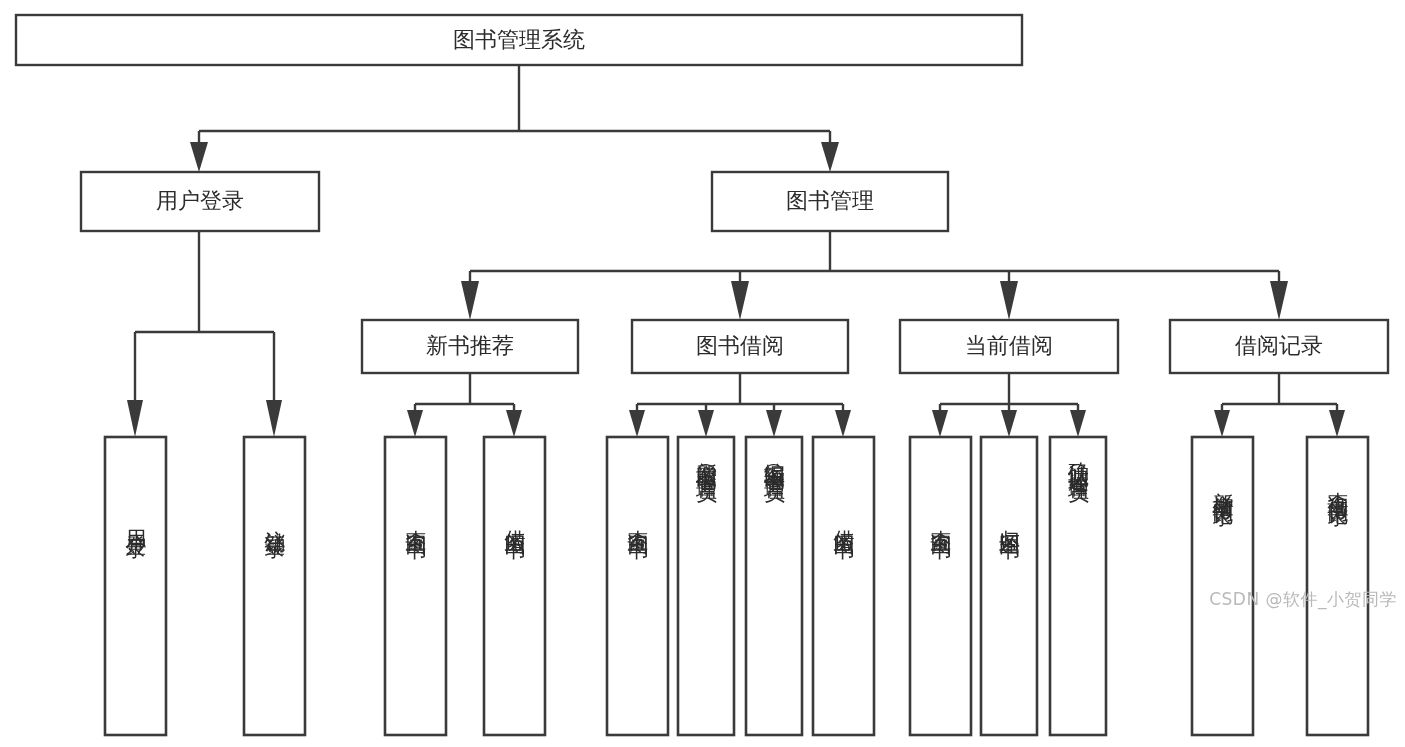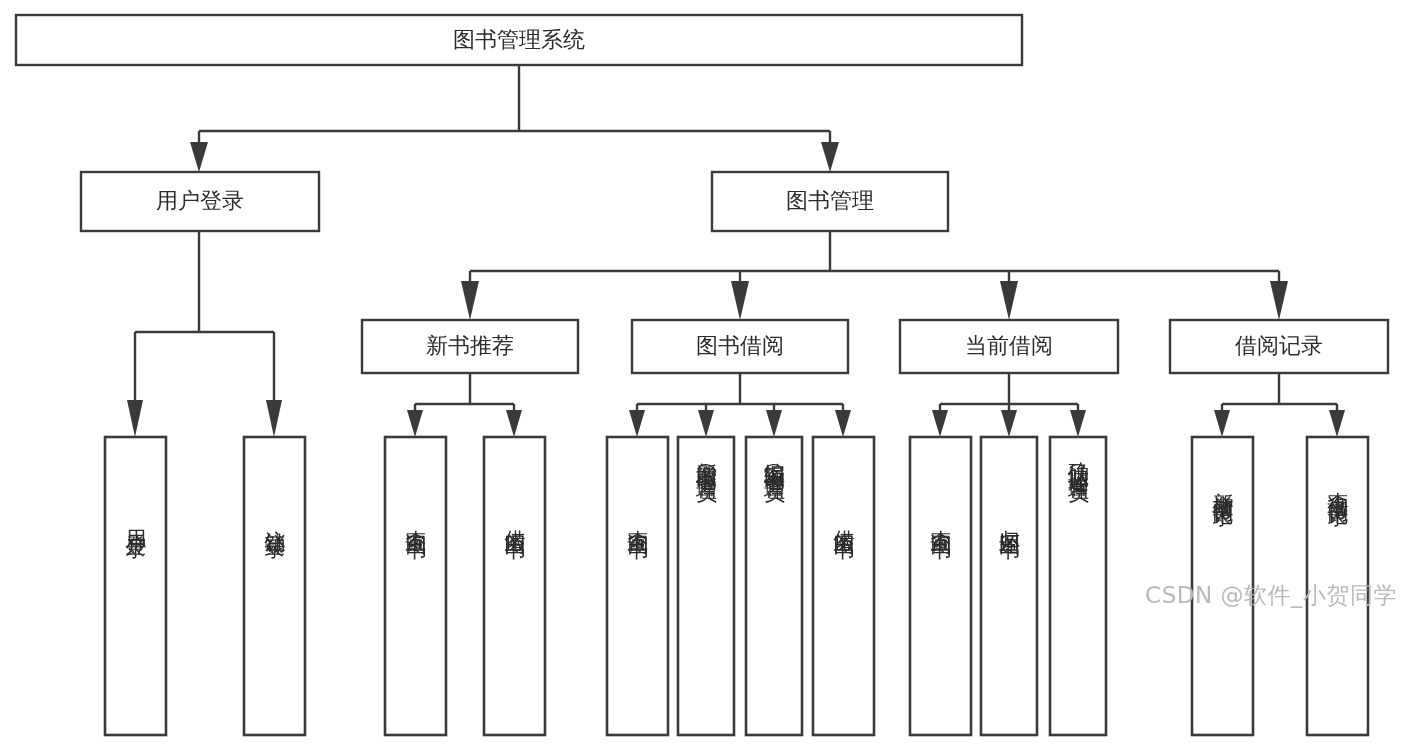--- a/index.html
+++ b/index.html
@@ -71,21 +71,21 @@
     line-height: 1.0;
     letter-spacing: 3px;
     color: #2b2b2b;
     white-space: nowrap;
   }
   .watermark {
     position: absolute;
     right: 8px;
     bottom: 6px;
     font-family: "DejaVu Sans", "Liberation Sans", sans-serif;
-    font-size: 23px;
+    font-size: 17px;
     color: #b9b9b9;
     letter-spacing: 0.5px;
     white-space: nowrap;
   }
 </style>
 </head>
 <body>
 
 <div id="diagram-root">
 

